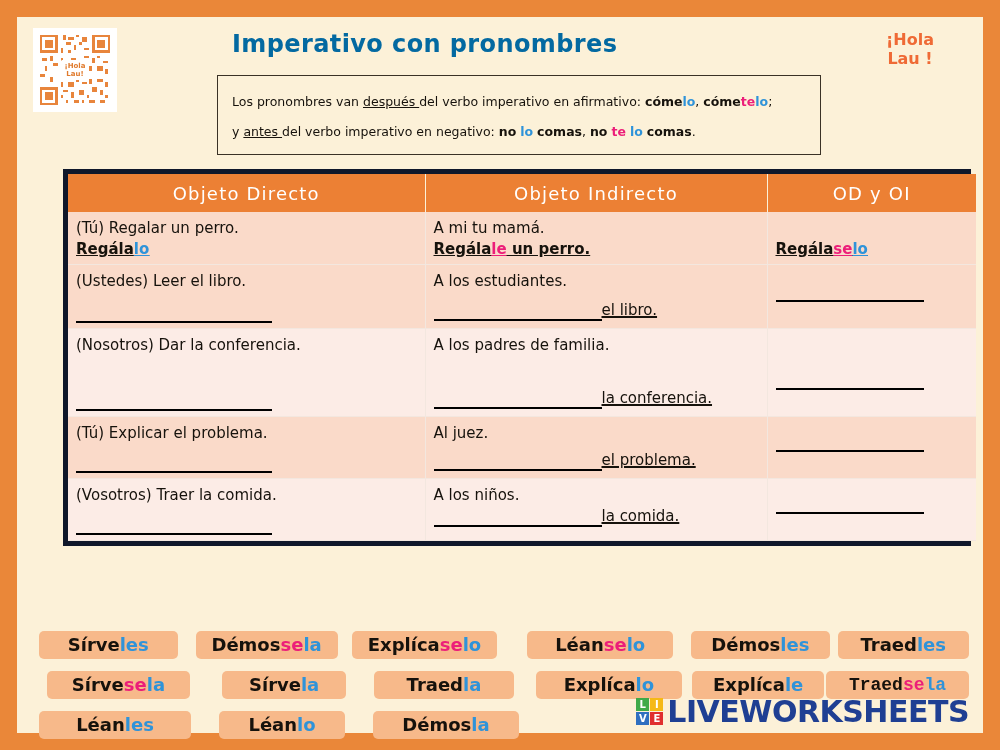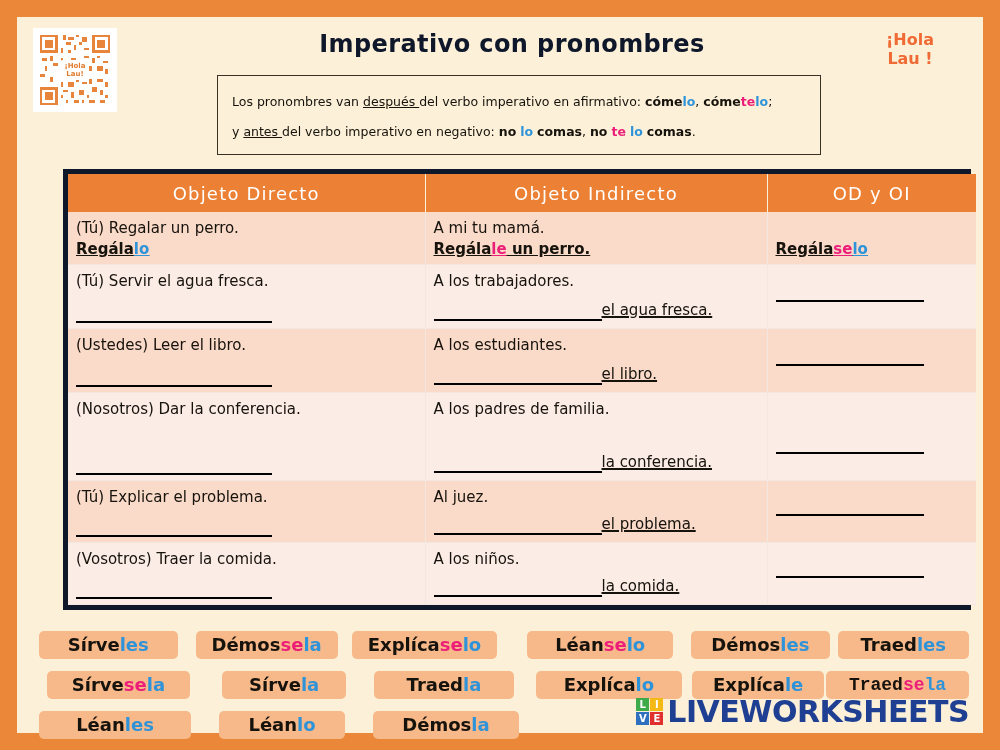--- a/index.html
+++ b/index.html
@@ -49,25 +49,24 @@
     text-align: center;
     padding: 2px 3px;
     white-space: pre-line;
   }
 
   
   #title {
     position: absolute;
     left: 215px; top: 13px;
     width: 560px;
-    text-align: center;
     font-family: "DejaVu Sans", sans-serif;
     font-size: 24px;
     font-weight: bold;
-    color: #0f172a;
+    color: #0369a1;
     letter-spacing: 0.4px;
   }
 
   
   #hola {
     position: absolute;
     right: 18px; top: 13px;
     width: 110px;
     text-align: center;
     font-family: "DejaVu Sans", sans-serif;
@@ -330,33 +329,20 @@
                 <div class="cell-line ans">Regála<span class="blue">lo</span></div>
               </td>
               <td>
                 <div class="cell-line">A mi tu mamá.</div>
                 <div class="cell-line ans">Regála<span class="pink">le</span><span> un perro.</span></div>
               </td>
               <td>
                 <div class="cell-line ans" style="margin-top:21px">Regála<span class="pink">se</span><span class="blue">lo</span></div>
               </td>
             </tr>
-            <tr class="light" style="height: 64px;">
-              <td>
-                <div class="cell-line">(Tú) Servir el agua fresca.</div>
-                <div class="rule-row" style="margin-top: 10px;"><span class="rule" style="width:196px"></span></div>
-              </td>
-              <td>
-                <div class="cell-line">A los trabajadores.</div>
-                <div class="rule-row" style="margin-top: 8px;"><span class="rule" style="width:168px"></span><span class="tail">el agua fresca.</span></div>
-              </td>
-              <td>
-                <div class="rule-row" style="margin-top:10px"><span class="rule" style="width:148px"></span></div>
-              </td>
-            </tr>
             <tr class="shade" style="height: 64px;">
               <td>
                 <div class="cell-line">(Ustedes) Leer el libro.</div>
                 <div class="rule-row" style="margin-top: 10px;"><span class="rule" style="width:196px"></span></div>
               </td>
               <td>
                 <div class="cell-line">A los estudiantes.</div>
                 <div class="rule-row" style="margin-top: 8px;"><span class="rule" style="width:168px"></span><span class="tail">el libro.</span></div>
               </td>
               <td>
@@ -389,21 +375,21 @@
                 <div class="rule-row" style="margin-top:8px"><span class="rule" style="width:148px"></span></div>
               </td>
             </tr>
             <tr class="light" style="height: 62px;">
               <td>
                 <div class="cell-line">(Vosotros) Traer la comida.</div>
                 <div class="rule-row" style="margin-top: 8px;"><span class="rule" style="width:196px"></span></div>
               </td>
               <td>
                 <div class="cell-line">A los niños.</div>
-                <div class="rule-row" style="margin-top: 6px;"><span class="rule" style="width:168px"></span><span class="tail">la comida.</span></div>
+                <div class="rule-row" style=""><span class="rule" style="width:168px"></span><span class="tail">la comida.</span></div>
               </td>
               <td>
                 <div class="rule-row" style="margin-top:8px"><span class="rule" style="width:148px"></span></div>
               </td>
             </tr>
           </tbody>
       </table>
     </div>
 
     <div id="chips">

